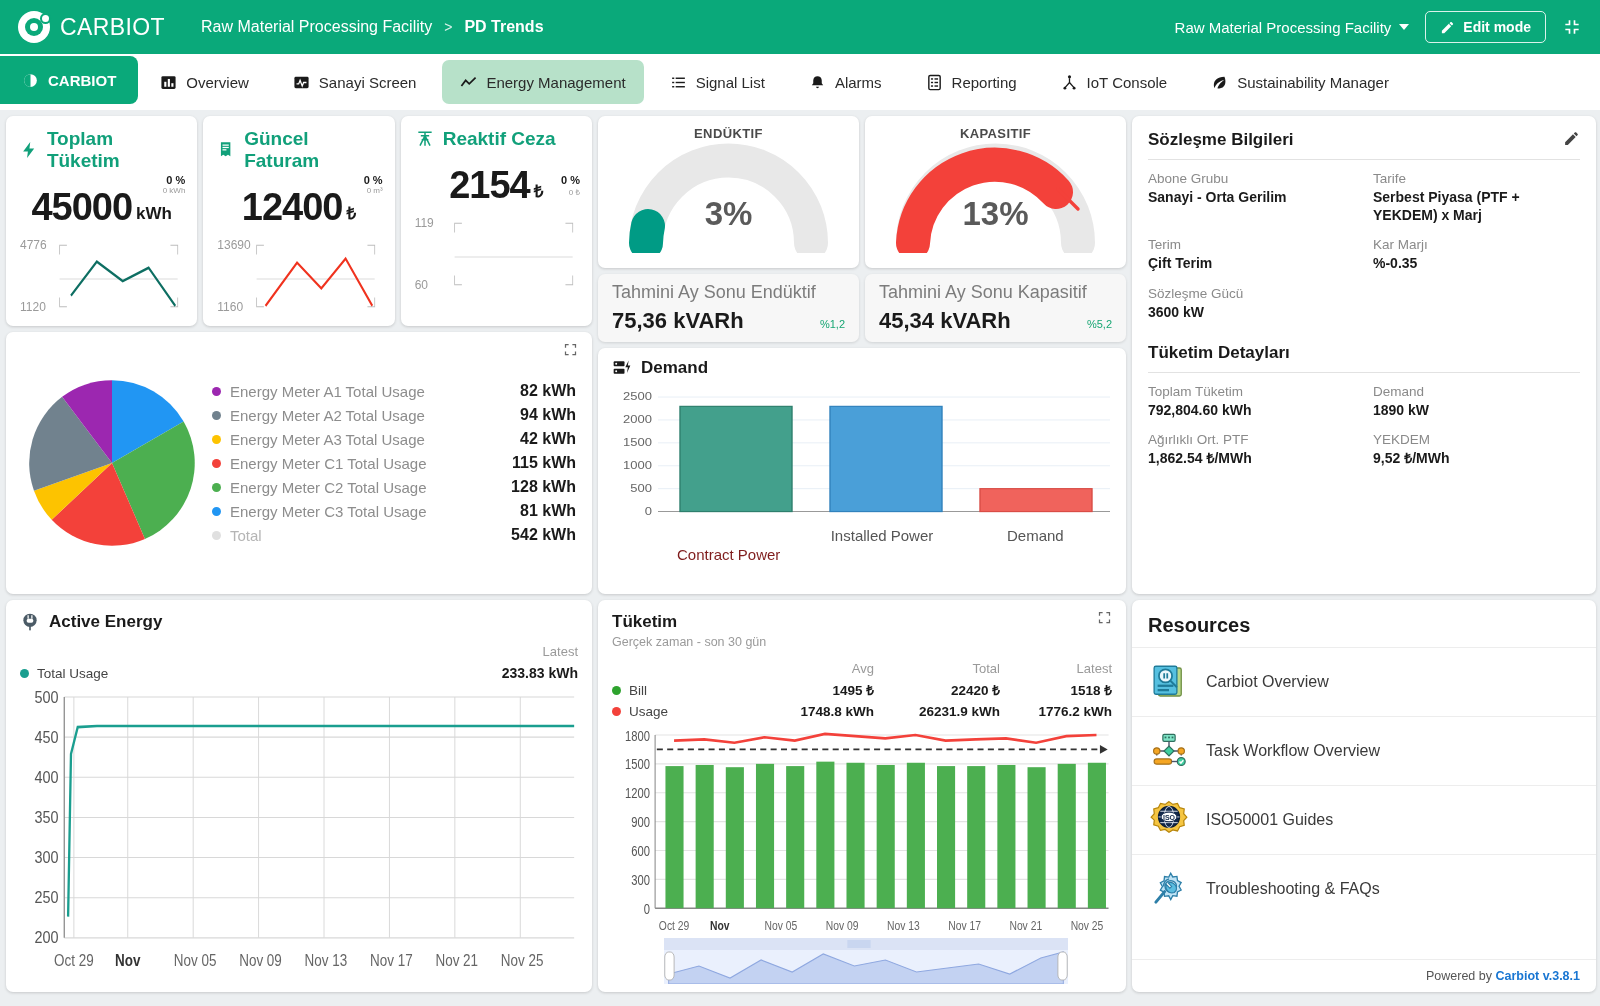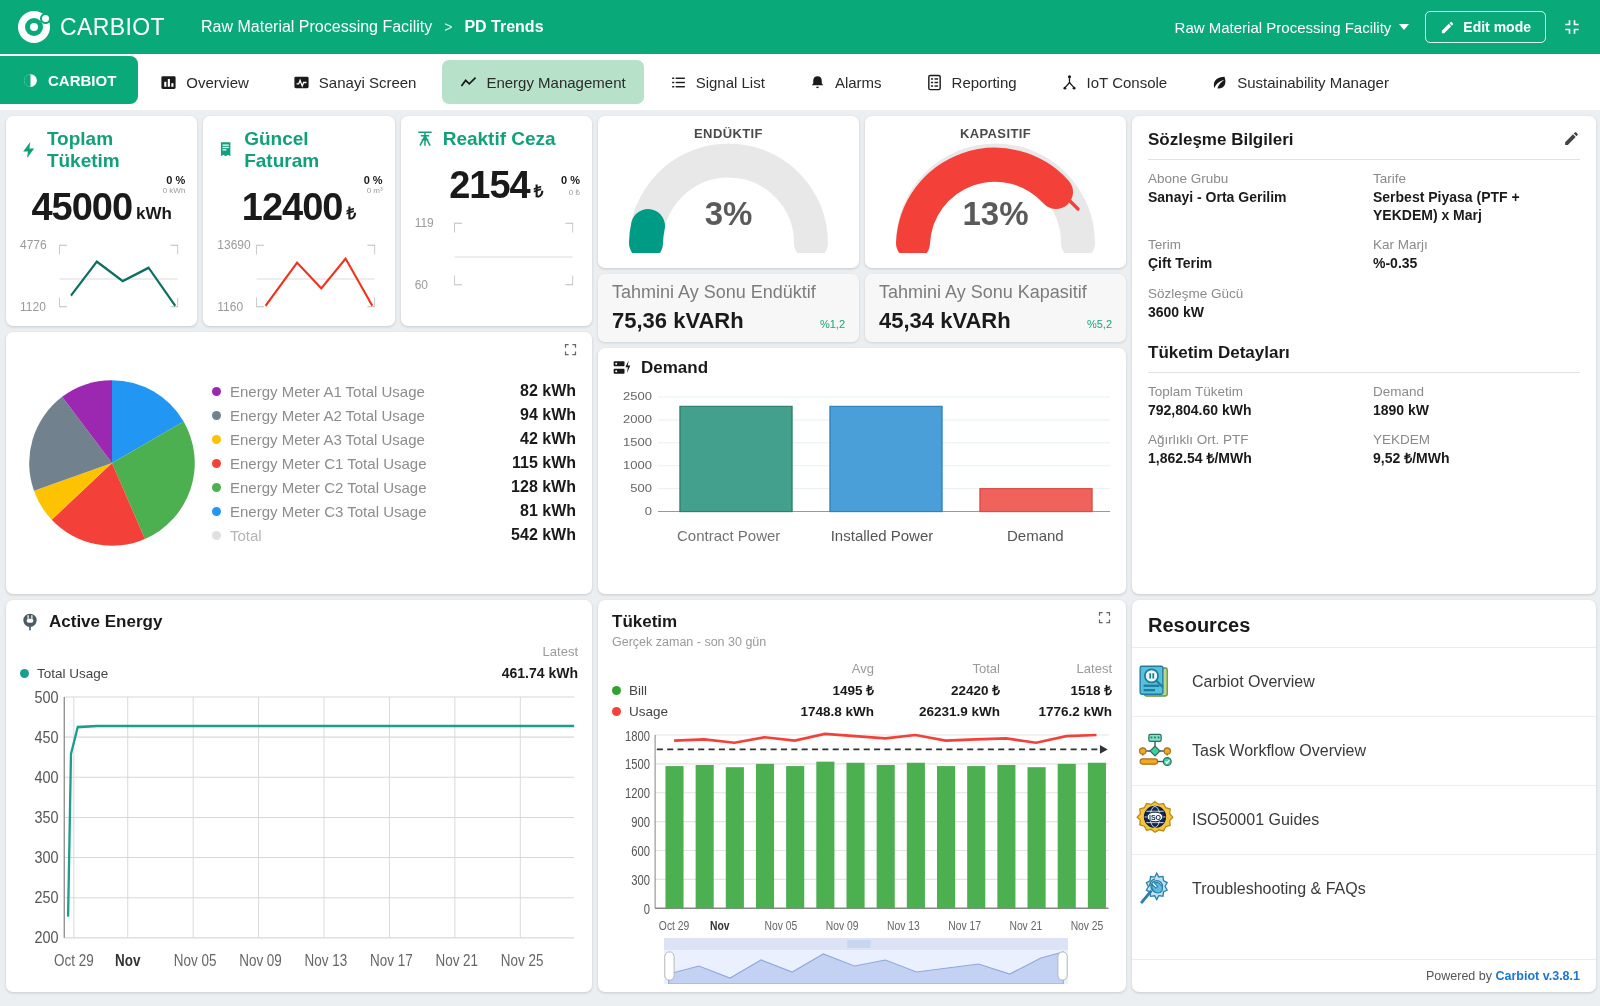--- a/index.html
+++ b/index.html
@@ -143,21 +143,21 @@
   .tk-row .nm { display: flex; align-items: center; gap: 8px; font-size: 13.5px; color: #444; text-align: left; }
   .tk-row .num { text-align: right; font-size: 13.5px; font-weight: bold; color: #1a1a1a; }
   .tk-plot { flex: 1; margin-top: 6px; }
   .tk-plot svg { width: 100%; height: 100%; }
   .tk-brush { height: 46px; margin: 2px 44px 4px 52px; position: relative; }
   .tk-brush svg { width: 100%; height: 100%; }
 
   
   .res-card { padding: 14px 0 0; display: flex; flex-direction: column; }
   .res-title { font-size: 20px; font-weight: bold; color: #1a1a1a; padding: 0 16px 10px; }
-  .res-item { display: flex; align-items: center; gap: 16px; padding: 13px 2px; border-top: 1px solid #ededed; cursor: pointer; }
+  .res-item { display: flex; align-items: center; gap: 16px; padding: 13px 16px; border-top: 1px solid #ededed; cursor: pointer; }
   .res-label { font-size: 16px; color: #3a3a3a; }
   .res-ico { width: 42px; height: 42px; flex: 0 0 auto; }
   .powered { margin-top: auto; border-top: 1px solid #ededed; padding: 9px 16px; text-align: right; font-size: 12.5px; color: #555; }
   .powered b { color: #1976d2; }
 </style>
 </head>
 <body>
 
 <div class="topbar">
   <div class="brand">
@@ -456,21 +456,21 @@
             <line x1="46" y1="67" x2="498" y2="67"></line>
               <line x1="46" y1="94" x2="498" y2="94"></line>
             <line x1="46" y1="121" x2="498" y2="121"></line>
           </g>
           <line x1="46" y1="148" x2="498" y2="148" stroke="#999" stroke-width="1.2"></line>
           <rect x="68" y="24" width="112" height="124" fill="#43a08c" stroke="#2e7f6d" stroke-width="1.4"></rect>
           <rect x="218" y="24" width="112" height="124" fill="#4a9fd8" stroke="#3182bd" stroke-width="1.4"></rect>
           <rect x="368" y="121" width="112" height="27" fill="#f0635c" stroke="#d94d46" stroke-width="1.4"></rect>
         </svg>
         <div style="display:flex; margin-top:-2px; padding-left:8%;">
-          <div style="flex:1; text-align:center; font-size:15px; color:#737373;">Contract Power</div>
+          <div style="flex:1; text-align:center; font-size:15px; color:#7f1d1d;margin-top:19px;">Contract Power</div>
           <div style="flex:1; text-align:center; font-size:15px; color:#555;">Installed Power</div>
           <div style="flex:1; text-align:center; font-size:15px; color:#555;">Demand</div>
         </div>
       </div>
     </div>
   </div>
 
   <div class="card contract" style="grid-column:3; grid-row:1 / span 2;">
     <div class="sec-title">Sözleşme Bilgileri</div>
     <svg class="pencil" viewBox="0 0 24 24">
@@ -591,21 +591,21 @@
         <rect x="11" y="17" width="2" height="5" fill="#4b5b66"></rect>
       </svg>
       <span>Active Energy</span>
     </div>
     <div class="ae-latest">Latest</div>
     <div class="ae-legend">
       <span class="lft">
         <span style="width:9px;height:9px;border-radius:50%;background:#1a9e8f;display:inline-block"></span>
         <span>Total Usage</span>
       </span>
-      <span class="rgt">461.74 kWh</span>
+      <span class="rgt">233.83 kWh</span>
     </div>
     <div class="ae-plot">
       <svg viewBox="0 0 580 270" preserveAspectRatio="none">
         <g font-size="15" fill="#555" font-family="Liberation Sans, sans-serif" text-anchor="end">
           <text x="40" y="14">500</text>
             <text x="40" y="50">450</text>
             <text x="40" y="86">400</text>
           <text x="40" y="122">350</text>
             <text x="40" y="158">300</text>
             <text x="40" y="194">250</text>

